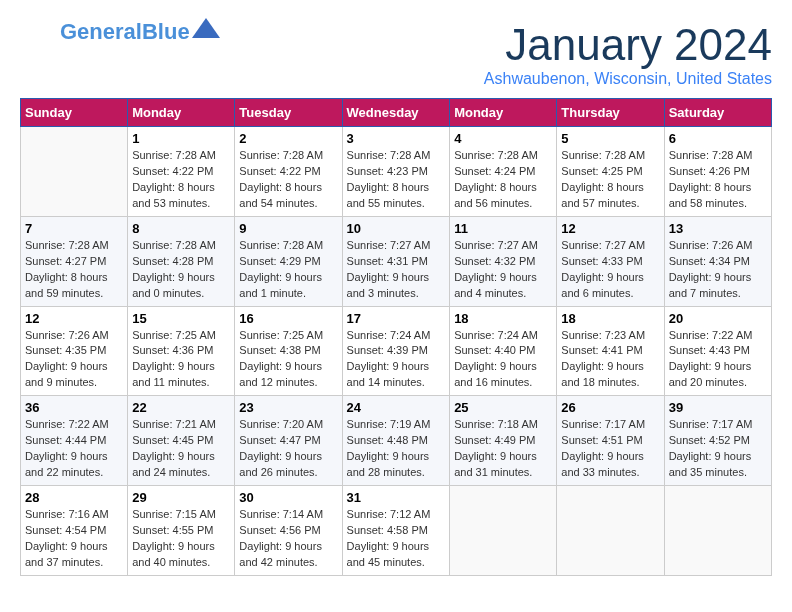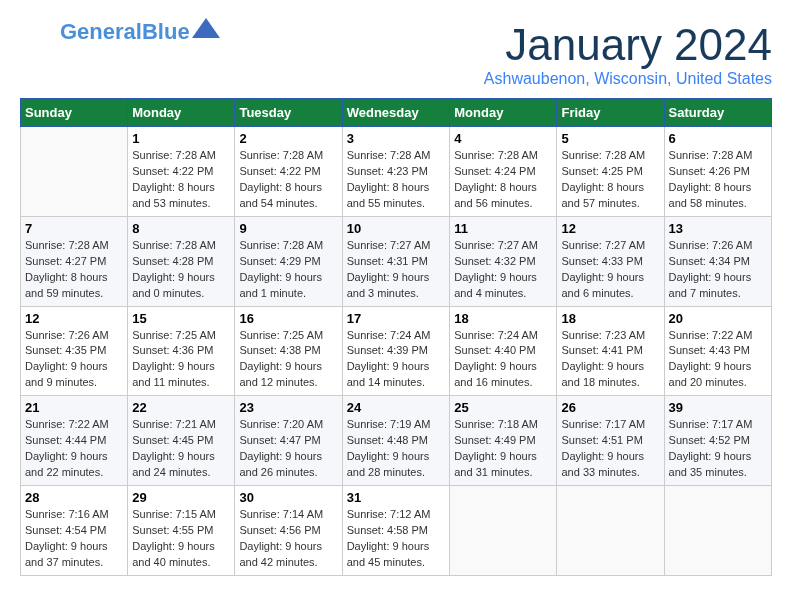--- a/index.html
+++ b/index.html
@@ -41,21 +41,21 @@
     .location {
       font-size: 16px;
       color: #3b82f6;
     }
     table {
       width: 100%;
       border-collapse: collapse;
       font-size: 11px;
     }
     thead tr th {
-      background-color: #15803d;
+      background-color: #be185d;
       color: #fff;
       padding: 6px 4px;
       font-weight: bold;
       font-size: 13px;
       text-align: left;
       border: 1px solid #2a5aaf;
     }
     tbody tr td {
       border: 1px solid #ccc;
       vertical-align: top;
@@ -103,21 +103,21 @@
 </div>
 
 <table>
   <thead>
     <tr id="weekday-header">
         <th>Sunday</th>
         <th>Monday</th>
         <th>Tuesday</th>
         <th>Wednesday</th>
         <th>Monday</th>
-        <th>Friday</th>
+        <th>Thursday</th>
         <th>Saturday</th>
       </tr>
   </thead>
   <tbody id="calendar-body">
       <tr>
         <td class="empty-cell"></td>
         <td>
           <span class="day-num">1</span>
           <div class="day-info">Sunrise: 7:28 AM<br>Sunset: 4:22 PM<br>Daylight: 8 hours and 53 minutes.</div>
         </td>
@@ -197,21 +197,21 @@
           <span class="day-num">18</span>
           <div class="day-info">Sunrise: 7:23 AM<br>Sunset: 4:41 PM<br>Daylight: 9 hours and 18 minutes.</div>
         </td>
         <td>
           <span class="day-num">20</span>
           <div class="day-info">Sunrise: 7:22 AM<br>Sunset: 4:43 PM<br>Daylight: 9 hours and 20 minutes.</div>
         </td>
       </tr>
       <tr>
         <td>
-          <span class="day-num">21</span>
+          <span class="day-num">36</span>
           <div class="day-info">Sunrise: 7:22 AM<br>Sunset: 4:44 PM<br>Daylight: 9 hours and 22 minutes.</div>
         </td>
         <td>
           <span class="day-num">22</span>
           <div class="day-info">Sunrise: 7:21 AM<br>Sunset: 4:45 PM<br>Daylight: 9 hours and 24 minutes.</div>
         </td>
         <td>
           <span class="day-num">23</span>
           <div class="day-info">Sunrise: 7:20 AM<br>Sunset: 4:47 PM<br>Daylight: 9 hours and 26 minutes.</div>
         </td>

